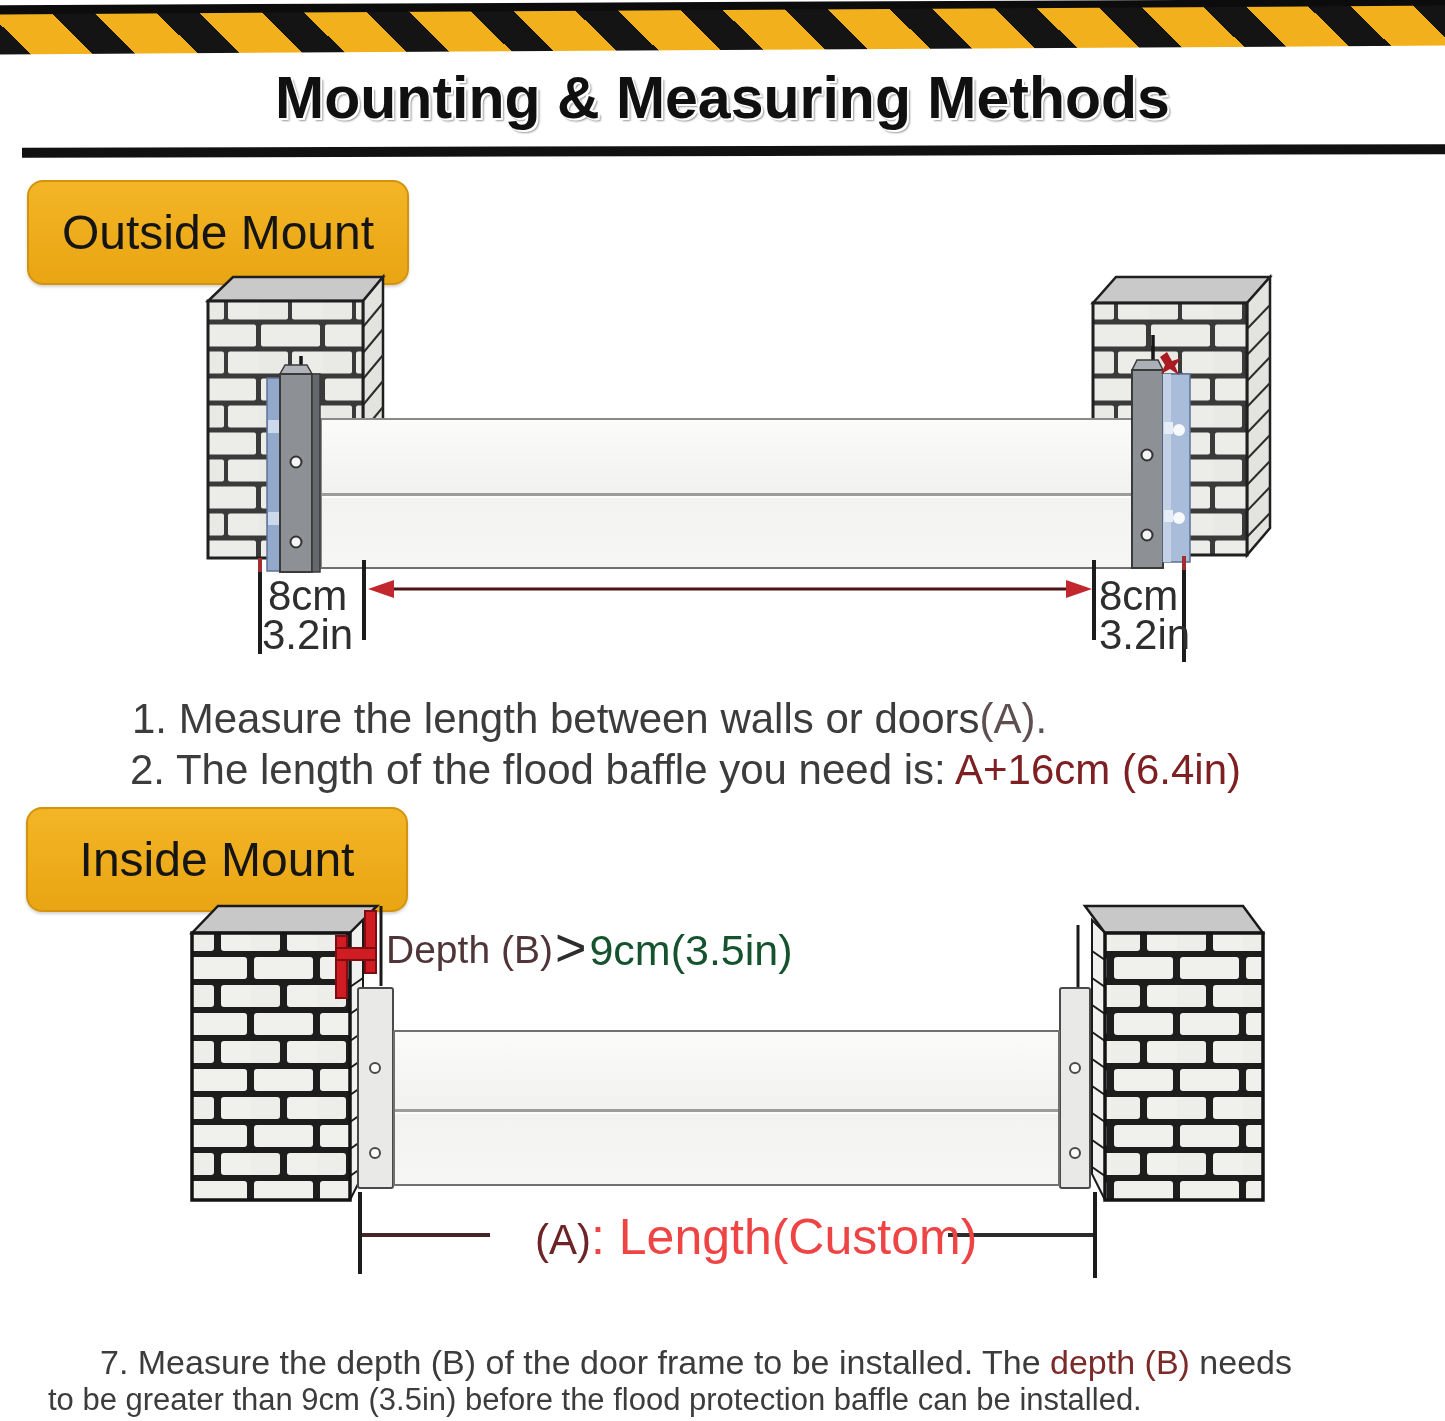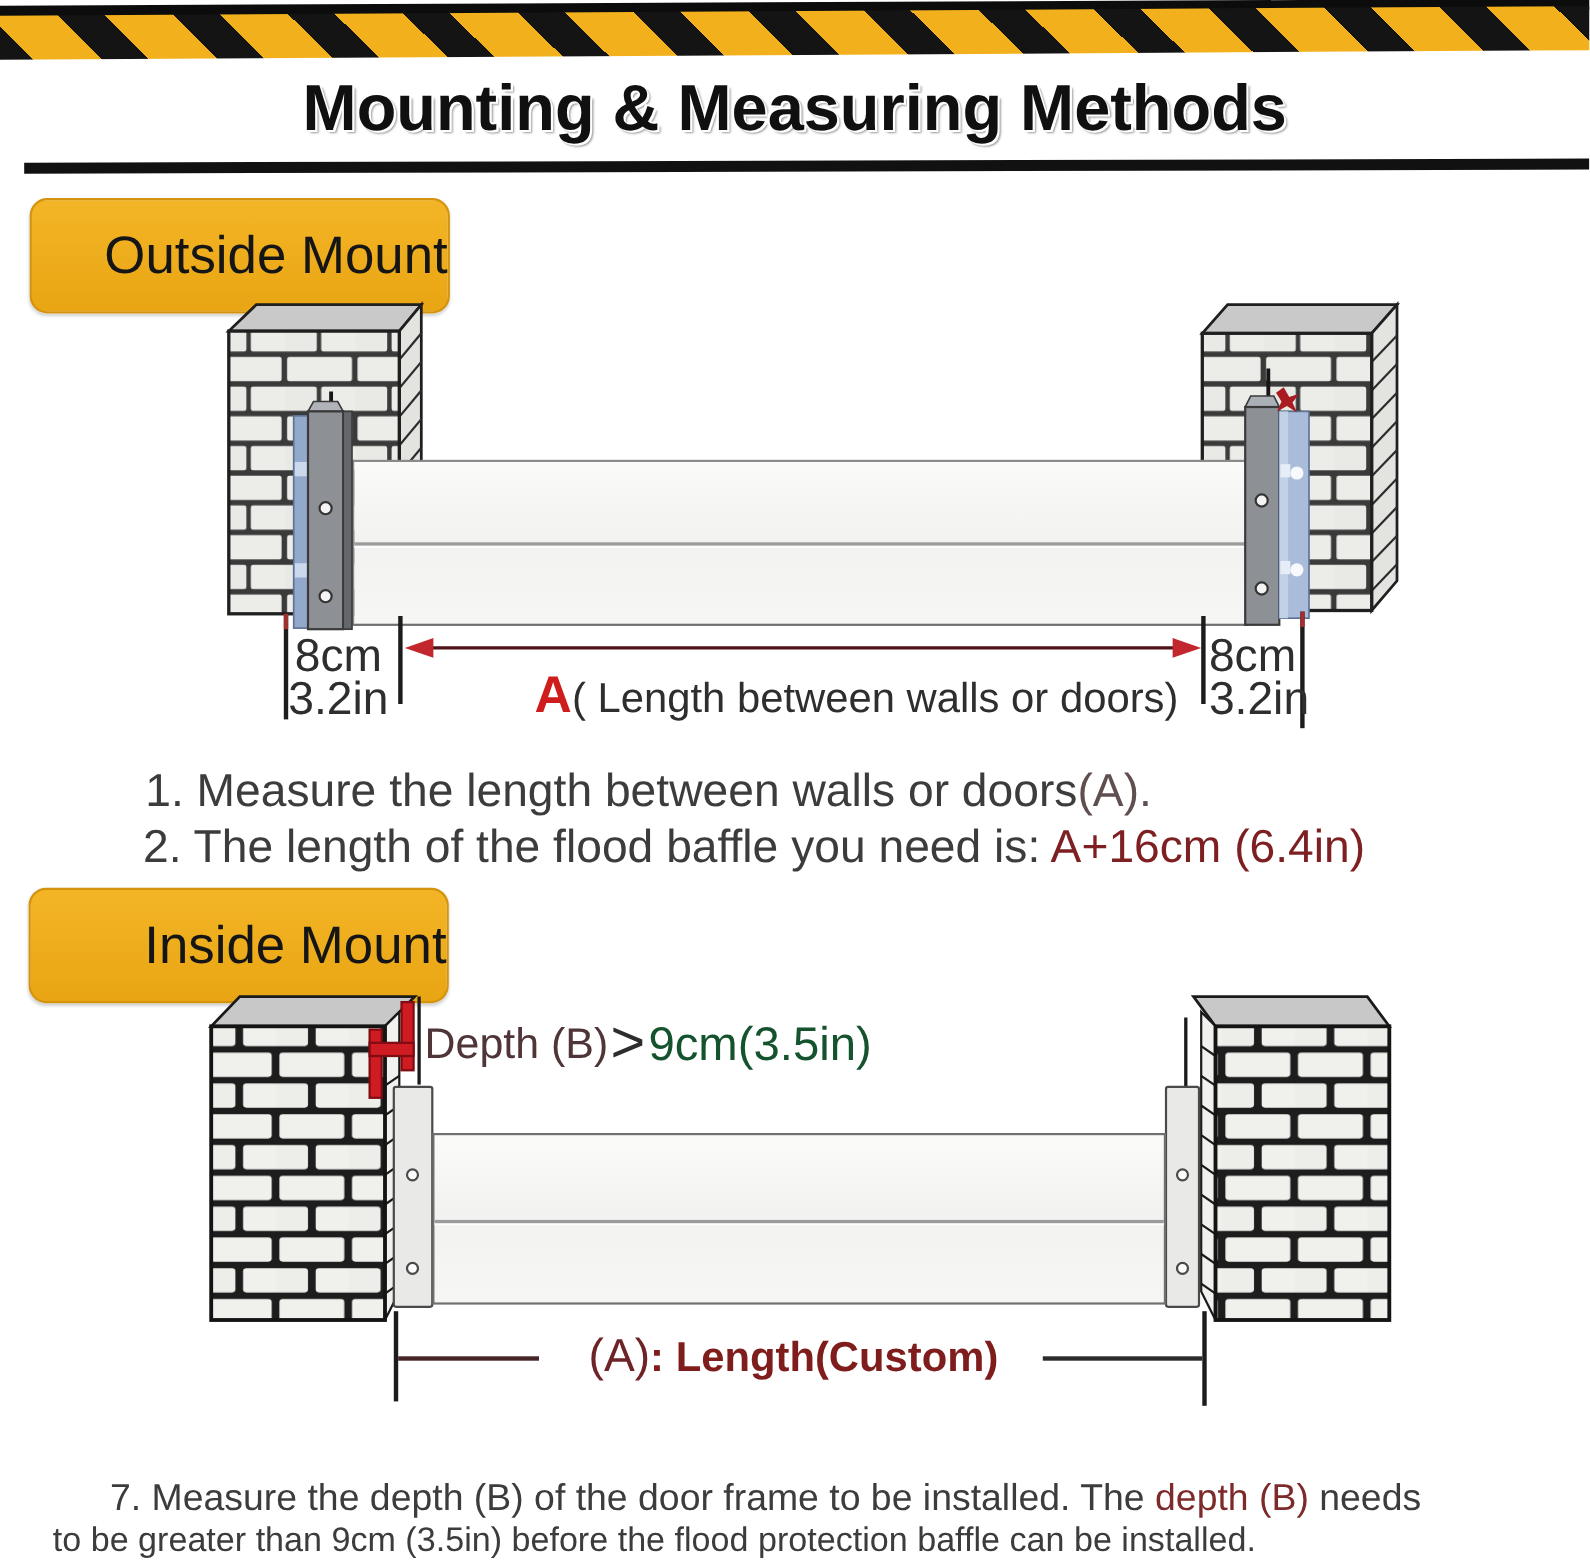--- a/index.html
+++ b/index.html
@@ -19,21 +19,21 @@
     text-align:center;font-size:59px;font-weight:700;color:#101010;letter-spacing:0;
     text-shadow:2px 2px 0 #ffffff,-2px -2px 0 #ffffff,3px 3px 2px #9a9a9a;
     white-space:nowrap;
   }
   .bar-bottom{position:absolute;left:22px;top:146px;width:1423px;height:10px;background:#111;transform:rotate(-0.15deg);}
   
   .badge{
     position:absolute;width:382px;height:105px;border-radius:16px;
     background:linear-gradient(180deg,#f3b526,#e9a513);
     border:2px solid #d3930c;box-sizing:border-box;
-    display:flex;align-items:center;justify-content:flex-end;
+    display:flex;align-items:center;justify-content:center;
     font-size:48px;color:#151515;white-space:nowrap;
     box-shadow:0 2px 3px rgba(0,0,0,0.18);
   }
   .badge-outside{left:27px;top:180px;}
   .badge-inside{left:26px;top:807px;}
   
   .lay1{z-index:1;} .lay2{z-index:2;} .lay3{z-index:3;} .lay5{z-index:5;}
   svg.abs, .abs{position:absolute;}
   
   .baffle{
@@ -53,21 +53,21 @@
   .muted-a{color:#5f4f4f;}
   .red-strong{color:#7e2022;}
   .label-row{position:absolute;white-space:nowrap;}
   .label-a{font-size:47px;font-weight:700;color:#cf1d1d;}
   .label-rest{font-size:38px;color:#2e2e2e;}
   .depth-row{position:absolute;display:flex;align-items:center;white-space:nowrap;}
   .depth-label{font-size:39px;color:#4f3537;}
   .depth-gt{font-size:54px;color:#2d2d2d;margin:0 3px 6px 2px;}
   .depth-val{font-size:43px;color:#14532d;}
   .dim2-a{font-size:42px;color:#6e2427;}
-  .dim2-rest{font-size:38px;color:#7f1d1d;font-weight:bold;}
+  .dim2-rest{font-size:50px;color:#ef4444;}
 </style>
 </head>
 <body>
 
 <div class="canvas">
 
   <div class="bar-top"></div>
   <div class="hazard"></div>
   <div class="title">Mounting &amp; Measuring Methods</div>
   <div class="bar-bottom"></div>
@@ -168,23 +168,20 @@
     <line x1="26" y1="12" x2="706" y2="12" stroke="#4f1316" stroke-width="3"></line>
     <polygon points="4,12 30,3 30,21" fill="#c1272d"></polygon>
     <polygon points="728,12 702,3 702,21" fill="#c1272d"></polygon>
   </svg>
 
   <div class="dimtxt lay5" style="left:268px;top:572px">8cm</div>
   <div class="dimtxt lay5" style="left:262px;top:611px">3.2in</div>
   <div class="dimtxt lay5" style="left:1099px;top:572px">8cm</div>
   <div class="dimtxt lay5" style="left:1099px;top:611px">3.2in</div>
 
-  <div class="label-row lay5" style="left:486px;top:603px">
-    <span class="label-a">A</span><span class="label-rest">( Length between walls or doors)</span>
-  </div>
 
   <div class="steps" style="left:132px;top:695px">
     <span>1. Measure the length between walls or doors</span><span class="muted-a">(A).</span>
   </div>
   <div class="steps" style="left:130px;top:746px">
     <span>2. The length of the flood baffle you need is: </span><span class="red-strong">A+16cm (6.4in)</span>
   </div>
 
   <div class="badge badge-inside">
     <span>Inside Mount</span>

